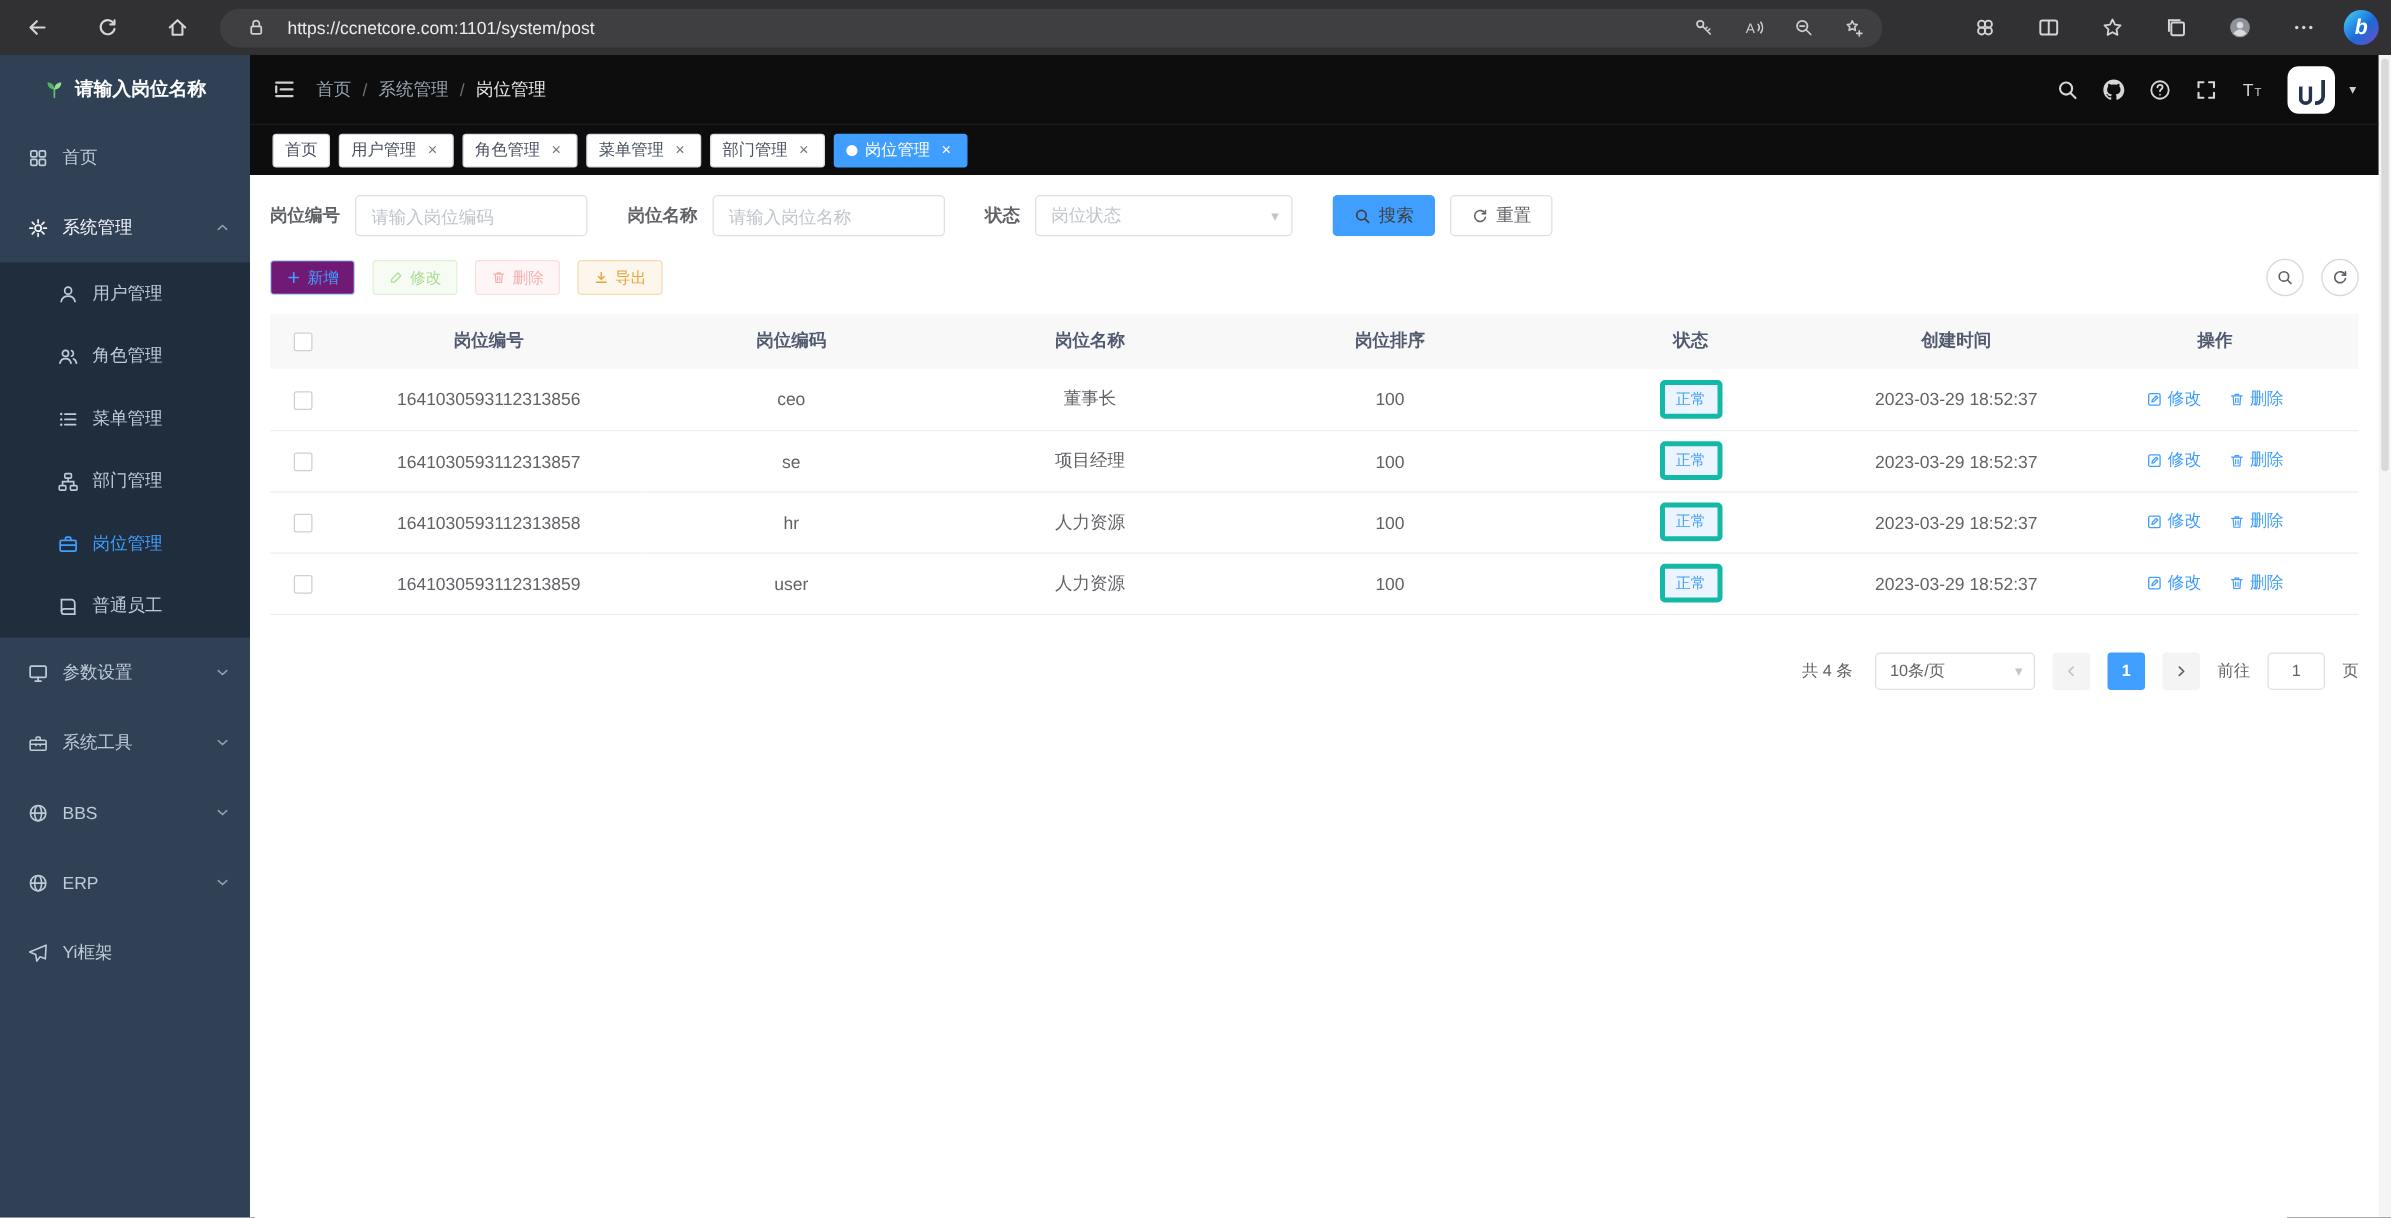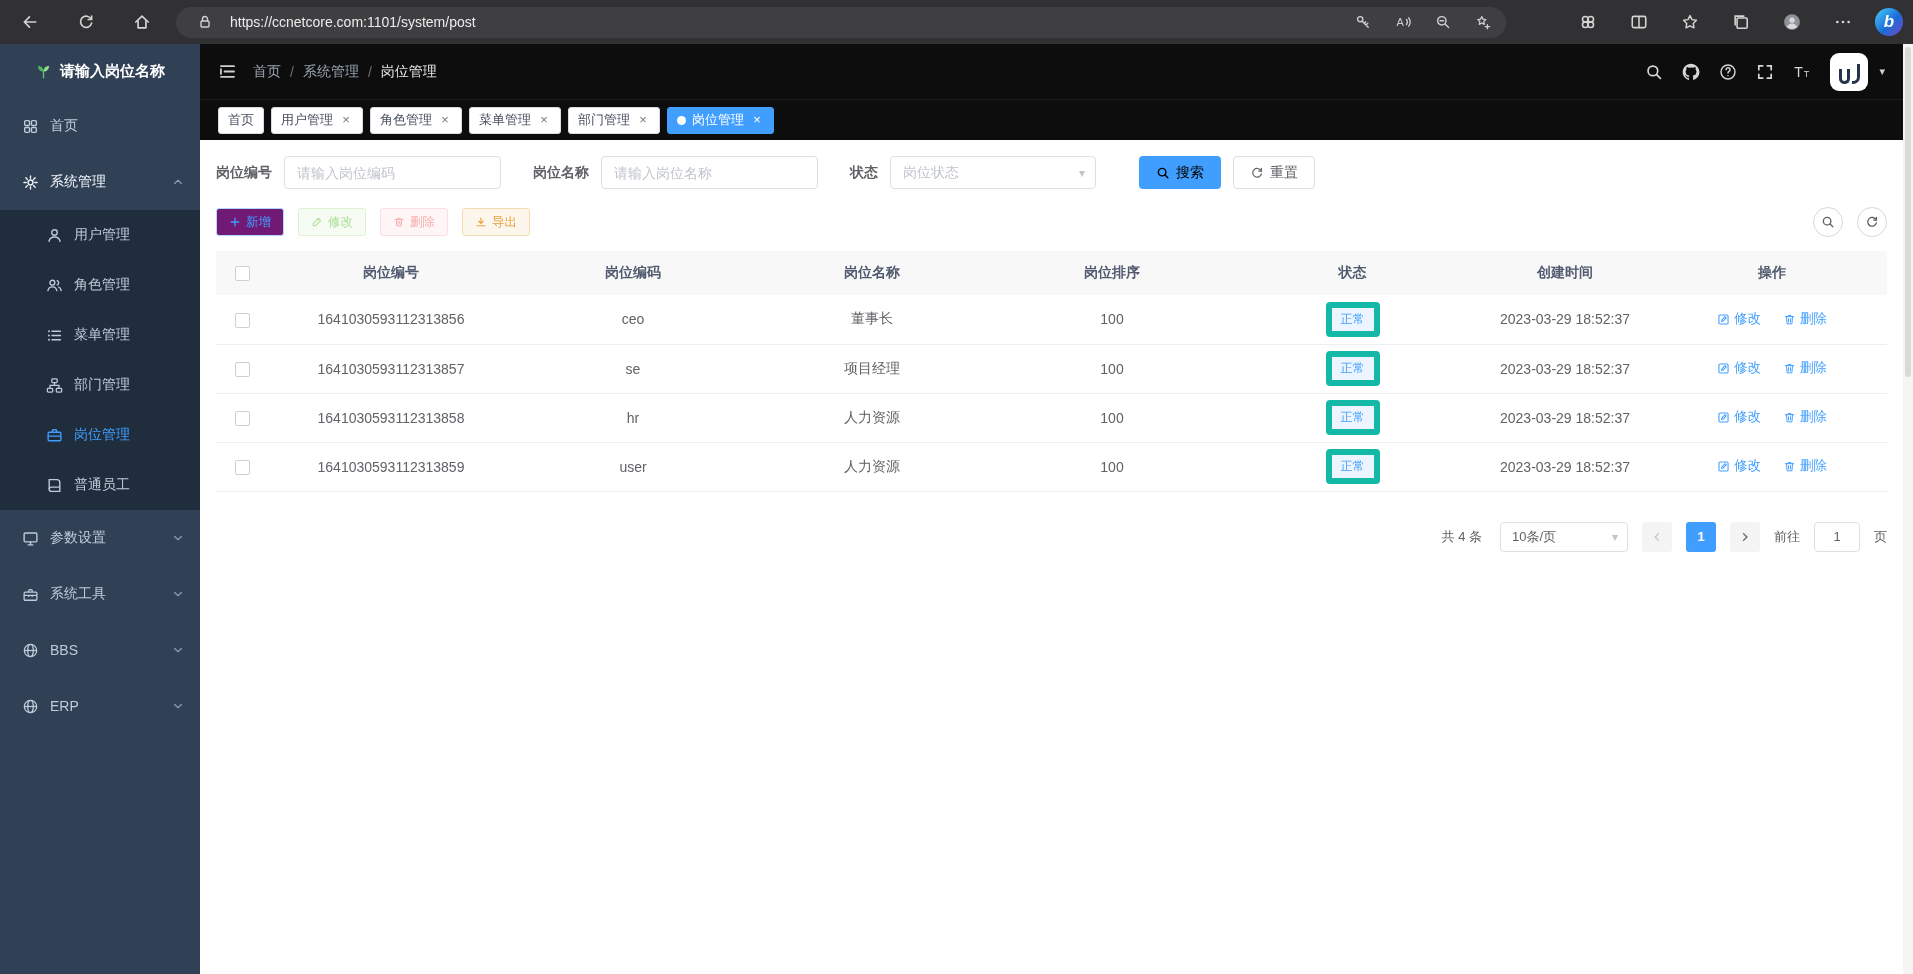--- a/index.html
+++ b/index.html
@@ -57,45 +57,45 @@
   .tag .x{font-size:13px;color:#73797f;width:14px;line-height:14px;text-align:center}
   .tag.active{background:#409eff;border-color:#409eff;color:#fff}
   .tag.active .x{color:#fff}
   .tdot{width:9px;height:9px;border-radius:50%;background:#fff;display:inline-block}
 
   
   .content{position:absolute;top:140px;left:200px;right:10px;bottom:0;background:#fff;padding:8px 16px 0}
   .filter{display:flex;align-items:center;margin:8px 0 18px;font-size:14px}
   .fgroup{display:flex;align-items:center;margin-right:32px}
   .flabel{font-weight:700;color:#606266;margin-right:12px;white-space:nowrap}
-  .finput{width:217px;height:33px;border:1px solid #dcdfe6;border-radius:4px;padding:0 12px;font-size:14px;color:#606266;outline:none;background:#fff}
+  .finput{width:186px;height:33px;border:1px solid #dcdfe6;border-radius:4px;padding:0 12px;font-size:14px;color:#606266;outline:none;background:#fff}
   .finput::placeholder{color:#c0c4cc}
   .fselect{width:206px;height:33px;border:1px solid #dcdfe6;border-radius:4px;display:flex;align-items:center;justify-content:space-between;padding:0 10px 0 12px;color:#c0c4cc;font-size:14px;cursor:pointer;background:#fff}
   .fselect .car{color:#c0c4cc;font-size:12px}
   .btn{height:33px;border-radius:4px;display:inline-flex;align-items:center;gap:6px;padding:0 16px;font-size:14px;cursor:pointer;border:1px solid transparent}
   .btn svg{width:14px;height:14px}
-  .btn-primary{background:#409eff;color:#000000;margin-left:11px}
+  .btn-primary{background:#409eff;color:#404040;margin-left:0}
   .btn-plain{background:#fff;border-color:#dcdfe6;color:#606266;margin-left:12px}
 
   .actions{display:flex;align-items:center;gap:14px;margin-bottom:14px}
   .sbtn{height:28px;padding:0 12px;border-radius:3px;font-size:12.5px;display:inline-flex;align-items:center;gap:5px;border:1px solid;cursor:pointer;background:#fff}
   .sbtn svg{width:12px;height:12px}
   .sbtn.add{color:#409eff;background:#701a75;border-color:#b3d8ff}
   .sbtn.edit{color:#67c23a;background:#f0f9eb;border-color:#c2e7b0;opacity:.55;cursor:not-allowed}
   .sbtn.del{color:#f56c6c;background:#fef0f0;border-color:#fbc4c4;opacity:.55;cursor:not-allowed}
   .sbtn.exp{color:#e6a23c;background:#fdf6ec;border-color:#f5dab1}
   .right-tools{margin-left:auto;display:flex;gap:14px}
   .ctool{width:30px;height:30px;border-radius:50%;border:1px solid #d4d7dc;display:flex;align-items:center;justify-content:center;color:#5c6066;cursor:pointer;background:#fff}
   .ctool svg{width:14px;height:14px}
 
   table{width:100%;border-collapse:collapse;table-layout:fixed}
   thead th{background:#f8f8f9;height:44px;font-size:14px;color:#515a6e;font-weight:700;text-align:center}
   tbody td{height:49px;border-bottom:1px solid #ebeef5;font-size:14px;color:#606266;text-align:center;white-space:nowrap}
   .cb{width:15px;height:15px;border:1px solid #cdd0d6;border-radius:2px;background:#fff;display:inline-block;vertical-align:middle;cursor:pointer}
-  .badge{display:inline-block;padding:3px 9px;font-size:12px;color:#409eff;background:#ecf5ff;border:6px solid #14b8a6;border-radius:4px}
+  .badge{display:inline-block;padding:3px 9px;font-size:12px;color:#409eff;background:#ecf5ff;border:4px solid #14b8a6;border-radius:4px}
   .alink{color:#409eff;display:inline-flex;align-items:center;gap:4px;font-size:13.5px;margin:0 9px;cursor:pointer}
   .alink svg{width:13px;height:13px}
 
   .pager{display:flex;align-items:center;justify-content:flex-end;gap:14px;margin-top:30px;font-size:13px;color:#606266}
   .ptotal{margin-right:4px}
   .psize{width:128px;height:30px;border:1px solid #dcdfe6;border-radius:4px;display:flex;align-items:center;justify-content:space-between;padding:0 9px 0 11px;cursor:pointer;background:#fff}
   .psize .car{color:#c0c4cc;font-size:12px}
   .pbtn{min-width:30px;height:30px;border-radius:3px;background:#f4f4f5;display:flex;align-items:center;justify-content:center;cursor:pointer;color:#606266}
   .pbtn.dis{color:#c0c4cc}
   .pbtn.cur{background:#409eff;color:#fff;font-weight:700}
@@ -362,20 +362,28 @@
               <path d="M2.2 8h11.6"></path>
             </svg>
         </span>
         <span class="lbl">ERP</span>
         <span class="chev">
           <svg viewBox="0 0 16 16" fill="none" stroke="currentColor" stroke-width="1.6" stroke-linecap="round">
               <path d="M3.5 6L8 10.2 12.5 6"></path>
             </svg>
         </span>
       </div>
+      <div class="m1">
+        <span class="mi">
+          <svg viewBox="0 0 16 16" fill="none" stroke="currentColor" stroke-width="1.2" stroke-linejoin="round">
+              <path d="M14 2L1.6 7.2l4.6 1.9L7 14l2.5-3.3 3.9 1.6z"></path>
+            </svg>
+        </span>
+        <span class="lbl">Yi框架</span>
+      </div>
     </nav>
   </aside>
 
   <header class="topbar">
     <span class="fold">
       <svg viewBox="0 0 16 16" fill="none" stroke="currentColor" stroke-width="1.5" stroke-linecap="round">
           <path d="M2.5 3.5h11M5.5 8h8M2.5 12.5h11M2.5 6v4"></path>
         </svg>
     </span>
     <nav class="crumbs">

